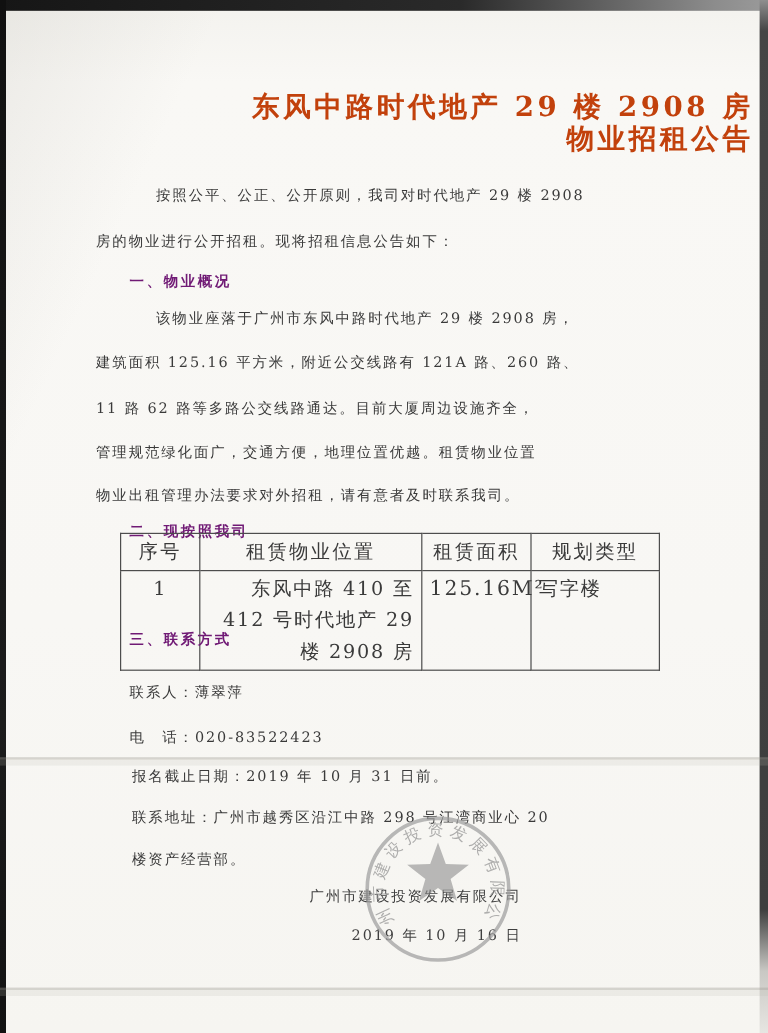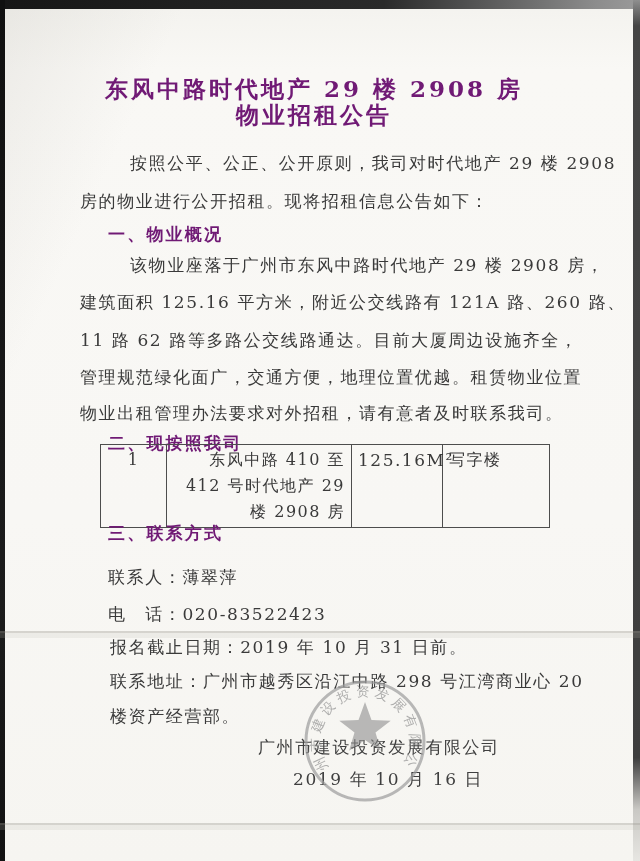--- a/index.html
+++ b/index.html
@@ -17,26 +17,26 @@
   
   .edge{position:absolute;}
   .edge.top{left:0;top:0;width:640px;height:9px;background:linear-gradient(90deg,#161616 0%,#2a2a2a 60%,#8c8c8c 93%,#9a9a9a 100%);}
   .edge.left{left:0;top:0;width:5px;height:861px;background:linear-gradient(180deg,#101010,#1c1c1c 70%,#121212);}
   .edge.right{left:633px;top:0;width:7px;height:861px;background:linear-gradient(180deg,#8f8f8f 0,#454545 3%,#3e3e3e 88%,#c9c8c4 94%,#e7e6e2 100%);}
   .fold{position:absolute;left:0;width:640px;height:2px;background:rgba(158,155,147,.38);}
   .fold::after{content:"";position:absolute;left:0;top:2px;width:640px;height:5px;background:rgba(190,187,179,.18);}
 
   .ln{
     position:absolute;white-space:nowrap;
-    font-size:17px;line-height:22px;color:#3a3a3a;
+    font-size:12px;line-height:22px;color:#3a3a3a;
     letter-spacing:1.6px;
   }
   .title{
-    position:absolute;left:0;width:628px;text-align:center;
-    font-size:23px;font-weight:bold;color:#701a75;letter-spacing:3px;white-space:nowrap;
+    position:absolute;left:0;width:628px;text-align:right;
+    font-size:23px;font-weight:bold;color:#c2410c;letter-spacing:3px;white-space:nowrap;
   }
   .heading{font-weight:bold;color:#701a75;letter-spacing:2.2px;}
 
   table.lease{
     position:absolute;left:100px;top:444px;width:449px;
     border-collapse:collapse;table-layout:fixed;
     font-size:16px;color:#3a3a3a;
   }
   table.lease th, table.lease td{
     border:1.4px solid #4d4d4d;
@@ -79,20 +79,26 @@
 <div class="ln heading" style="top:432px;left:108px">二、现按照我司</div>
 
 <table class="lease">
   <colgroup>
       <col style="width:66px">
       <col style="width:185px">
       <col style="width:91px">
       <col style="width:107px">
     </colgroup>
   <tbody>
+      <tr>
+    <th>序号</th>
+    <th>租赁物业位置</th>
+    <th>租赁面积</th>
+    <th>规划类型</th>
+  </tr>
   <tr>
     <td class="c-no">1</td>
     <td class="c-loc">东风中路 410 至 412 号时代地产 29 楼 2908 房</td>
     <td class="c-area">125.16M²</td>
     <td class="c-type">写字楼</td>
   </tr>
 </tbody>
   </table>
 
 <div class="ln heading" style="top:522px;left:108px">三、联系方式</div>

